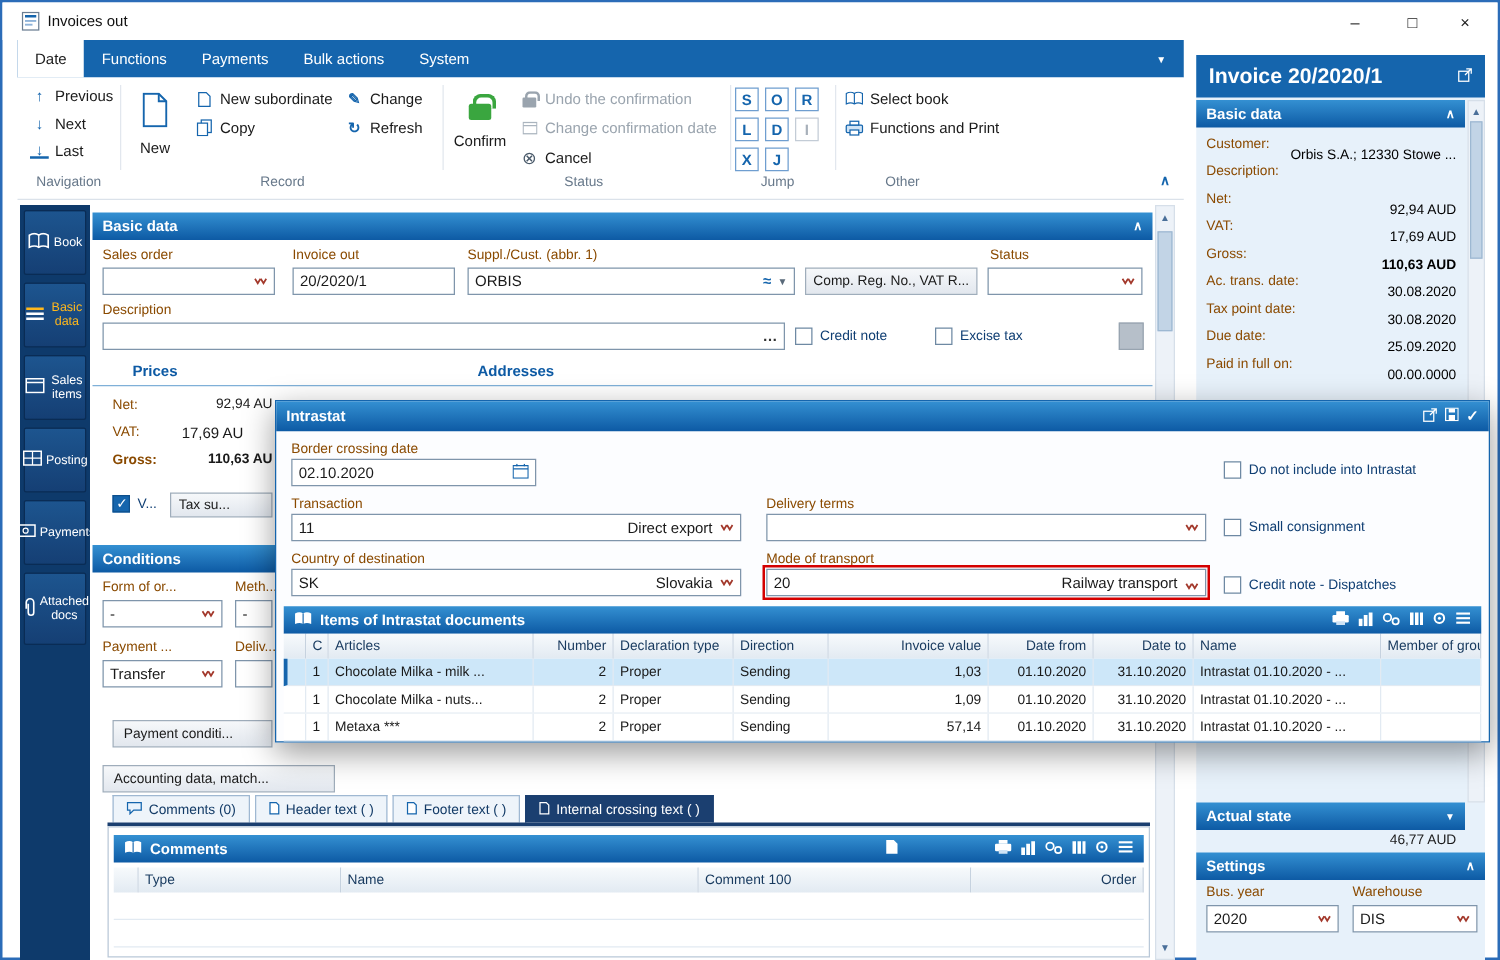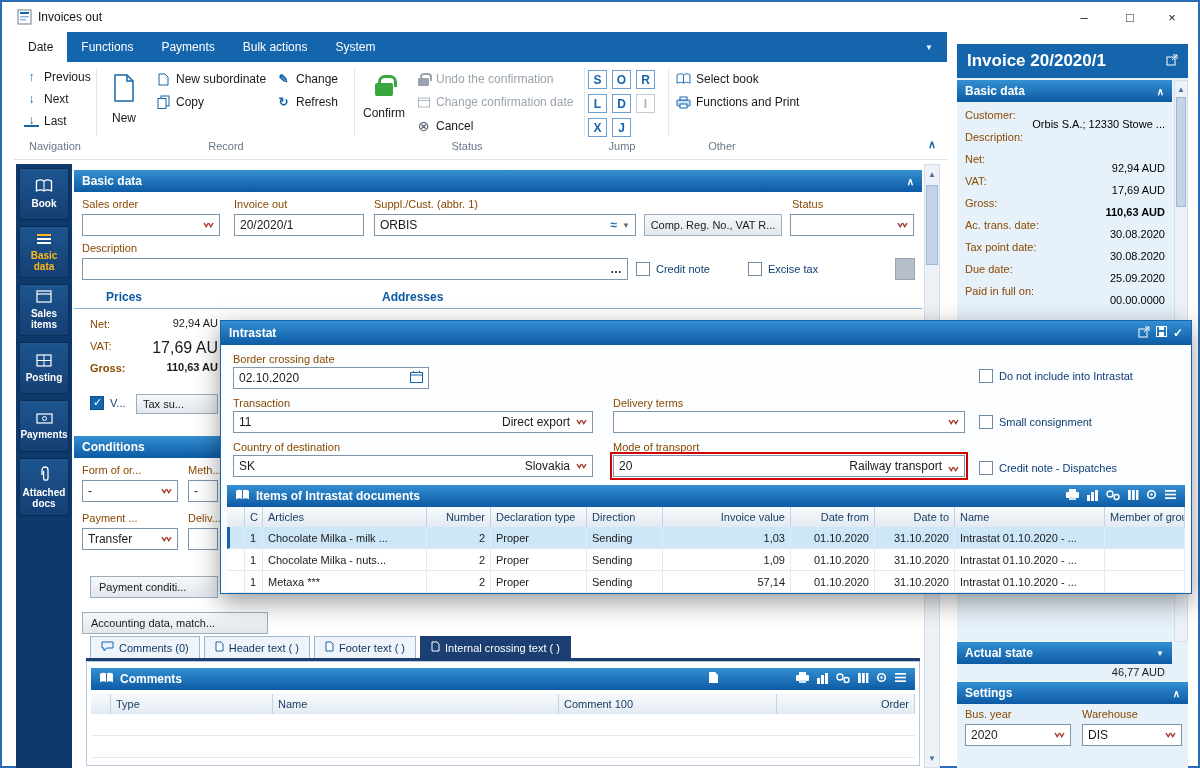--- a/index.html
+++ b/index.html
@@ -39,21 +39,21 @@
   .inp { background:#fff; border:1px solid #7f95ab; font-size:12px; display:flex; align-items:center; padding:0 5px; overflow:hidden; white-space:nowrap; }
   .combo { justify-content:space-between; gap:4px; }
   .btn { background:linear-gradient(#f6f8fa,#e2e7ee); border:1px solid #9fadbb; font-size:11px; display:flex; align-items:center; justify-content:center; white-space:nowrap; overflow:hidden; }
   .cb { width:14px; height:14px; background:#fff; border:1px solid #6e89a3; display:inline-block; flex:0 0 auto; }
   .cb.on { background:#1565ad; border-color:#0d4f8c; position:relative; }
   .cb.on::after { content:"✓"; color:#fff; font-size:11px; position:absolute; left:2px; top:-1px; }
   .cbl { color:#0f3e73; font-size:11px; white-space:nowrap; }
   .subhdr { color:#0d5aa4; font-weight:bold; font-size:12px; }
   
   .sidebar { left:14px; top:162px; width:56px; height:604px; background:#0e3a6b; display:flex; flex-direction:column; gap:6px; padding:4px 3px; }
-  .sbtile { height:52px; flex:0 0 auto; background:linear-gradient(#1d558f,#153f74); border:1px solid #0a2c55; border-radius:2px; display:flex; flex-direction:column; align-items:center; justify-content:center; gap:3px; color:#fff; font-size:10px; text-align:center; line-height:11px;font-weight:bold; }
+  .sbtile { height:52px; flex:0 0 auto; background:linear-gradient(#1d558f,#153f74); border:1px solid #0a2c55; border-radius:2px; display:flex; flex-direction:row; align-items:center; justify-content:center; gap:3px; color:#fff; font-size:10px; text-align:center; line-height:11px; }
   .sbtile.on { color:#ffb81c; }
   
   .th { font-size:11px; color:#17395e; display:flex; align-items:center; padding:0 5px; border-right:1px solid #c6d2df; background:linear-gradient(#f7fafc,#e2eaf2); overflow:hidden; white-space:nowrap; }
   .td { font-size:11px; display:flex; align-items:center; padding:0 5px; border-right:1px solid #e2eaf2; white-space:nowrap; overflow:hidden; }
   .r { justify-content:flex-end; }
   .trow { display:flex; border-bottom:1px solid #e2eaf2; background:#fff; }
   .trow.sel { background:#cde7f9; }
   
   .sb-track { background:#edf2f8; border:1px solid #d6dfe9; }
   .sb-thumb { background:#c2d4e6; border:1px solid #9db8d2; }
@@ -316,21 +316,21 @@
   <span class="a cbl" style="left:766px;top:261px">Excise tax</span>
   <div class="a" style="left:893px;top:256px;width:20px;height:22px;background:#b6bfc9;border:1px solid #98a4b0"></div>
 
   <div class="a subhdr" style="left:104px;top:288px">Prices</div>
   <div class="a subhdr" style="left:380px;top:288px">Addresses</div>
   <div class="a" style="left:72px;top:306px;width:848px;height:1px;background:#7fb0d8"></div>
 
   <div class="a lbl" style="left:88px;top:316px">Net:</div>
   <div class="a" style="left:120px;top:315px;width:96px;text-align:right;font-size:11px">92,94 AU</div>
   <div class="a lbl" style="left:88px;top:338px">VAT:</div>
-  <div class="a" style="left:120px;top:337px;width:96px;text-align:right;font-size:16px">17,69 AU</div>
+  <div class="a" style="left:120px;top:337px;width:96px;text-align:center;font-size:12px">17,69 AU</div>
   <div class="a lbl" style="left:88px;top:360px;font-weight:bold">Gross:</div>
   <div class="a" style="left:120px;top:359px;width:96px;text-align:right;font-size:11px;font-weight:bold">110,63 AU</div>
 
   <span class="a cb on" style="left:88px;top:394px"></span>
   <span class="a cbl" style="left:108px;top:395px">V...</span>
   <div class="a btn" style="left:134px;top:392px;width:82px;height:20px;justify-content:flex-start;padding-left:6px">Tax su...</div>
 
   
   <div class="a hdr" style="left:72px;top:434px;width:146px;height:22px">
     <span>Conditions</span>

